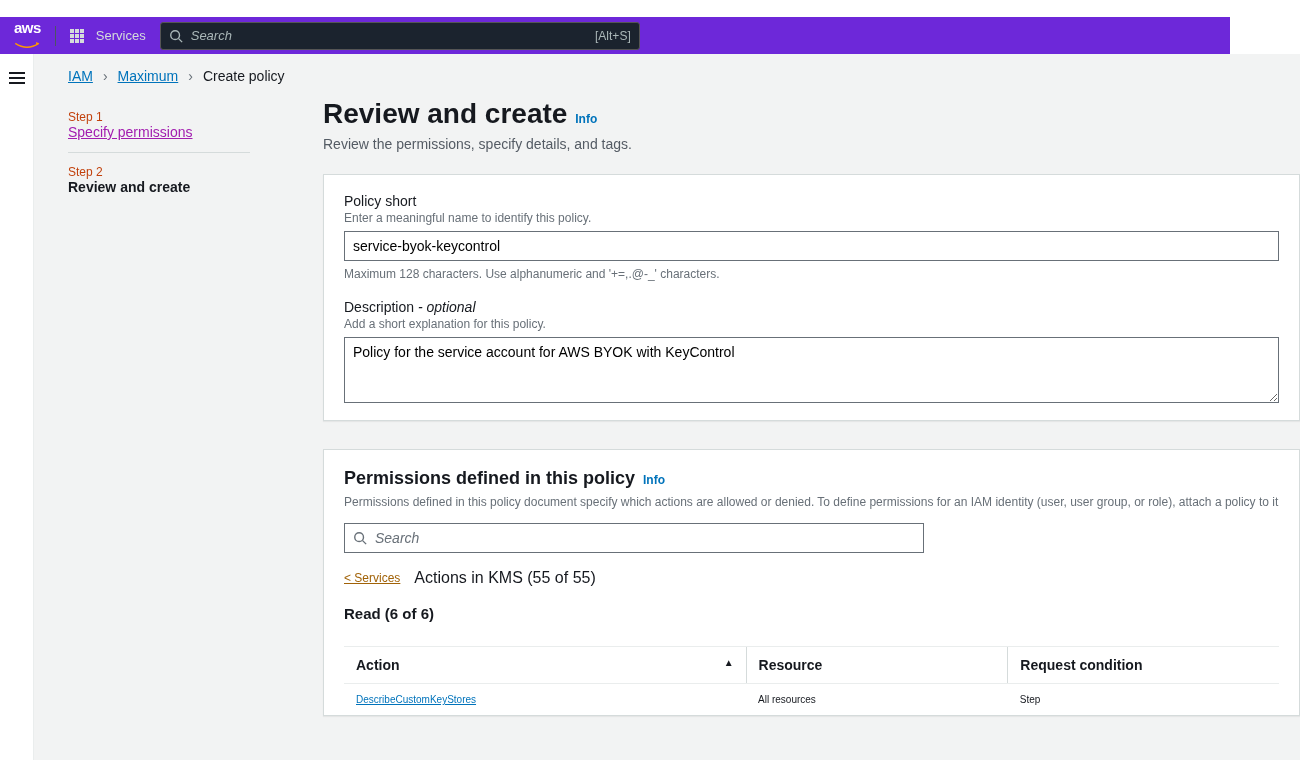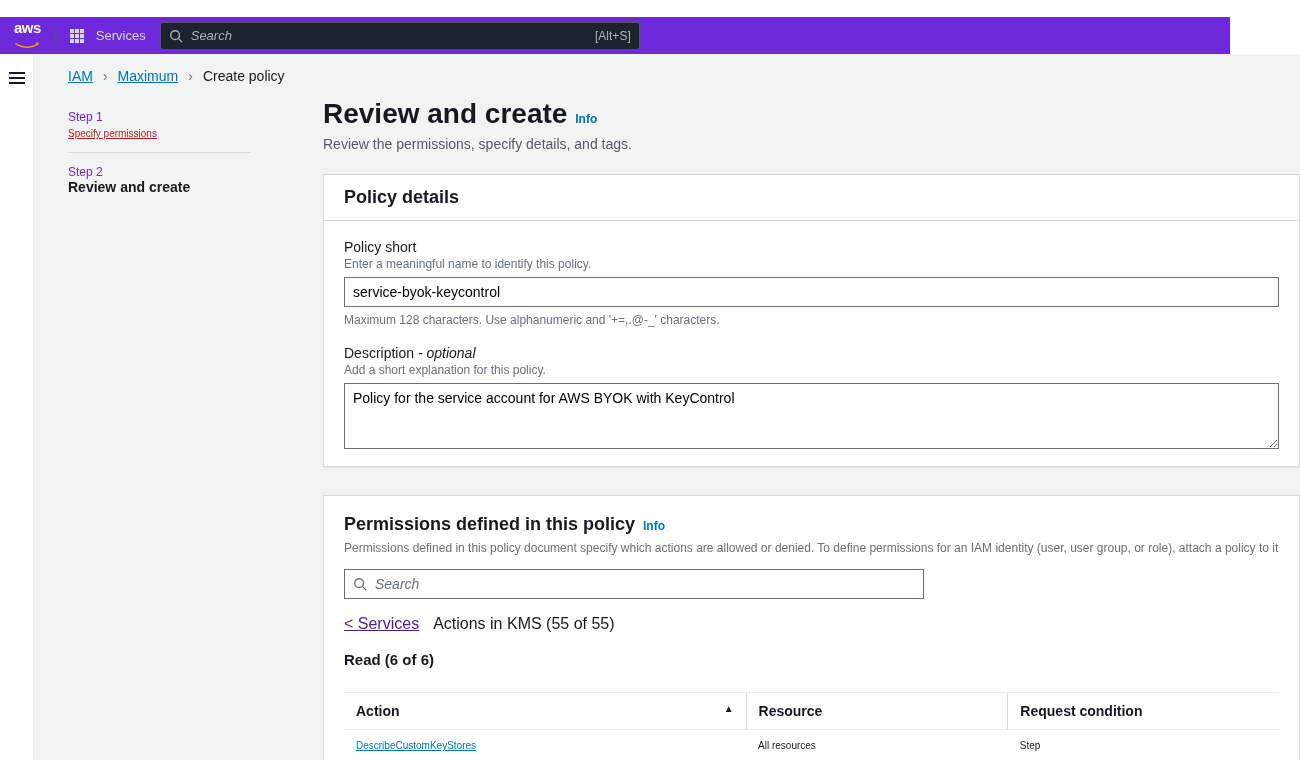--- a/index.html
+++ b/index.html
@@ -33,23 +33,23 @@
   .breadcrumbs { padding: 14px 0 14px 34px; display: flex; align-items: center; gap: 10px; font-size: 14px; }
   .breadcrumbs .crumb-link { text-decoration: underline; color: #0073bb; }
   .breadcrumbs .chev { color: #687078; }
   .breadcrumbs .crumb-current { color: #16191f; }
 
   .cols { display: flex; gap: 40px; padding-left: 34px; }
 
   
   .steps { width: 215px; padding-top: 4px; }
   .step { padding: 8px 0; }
-  .step-label { font-size: 12px; color: #6d28d9; }
+  .step-label { font-size: 12px; color: #c2410c; }
   .step-divider { border: none; border-top: 1px solid #d5dbdb; margin: 4px 0; width: 182px; }
-  .step-link { color: #b91c1c; text-decoration: underline; font-size: 10px; }
+  .step-link { color: #a21caf; text-decoration: underline; font-size: 14px; }
   .step-current { font-weight: 600; font-size: 14px; }
 
   
   .main { flex: 1; padding-right: 0; }
   .page-title { font-size: 28px; font-weight: 700; display: inline; }
   .info-link { font-size: 12px; font-weight: 700; color: #0073bb; margin-left: 4px; vertical-align: middle; }
   .page-desc { color: #545b64; font-size: 14px; margin-top: 6px; margin-bottom: 22px; }
 
   .panel { background: #fff; border: 1px solid #d5dbdb; box-shadow: 0 1px 1px rgba(0,0,0,0.05); margin-bottom: 28px; }
   .panel-header { padding: 12px 20px; border-bottom: 1px solid #d5dbdb; }
@@ -65,21 +65,21 @@
   textarea.text-input { height: 66px; resize: vertical; }
 
   .perm-title { font-size: 18px; font-weight: 700; display: inline; }
   .perm-desc { font-size: 12px; color: #687078; margin-top: 6px; }
 
   .perm-search { margin-top: 14px; width: 580px; border: 1px solid #687078; display: flex; align-items: center; padding: 6px 8px; gap: 8px; background: #fff; }
   .perm-search input { flex: 1; border: none; outline: none; font-size: 14px; font-style: italic; }
   .perm-search input::placeholder { color: #687078; }
 
   .services-line { margin-top: 16px; display: flex; align-items: center; gap: 14px; }
-  .services-back { color: #4c1d95; text-decoration: underline; font-size: 16px; }
+  .services-back { color: #a16207; text-decoration: underline; font-size: 12px; }
   .actions-in { font-size: 16px; }
 
   .group-header { font-weight: 700; font-size: 15px; margin-top: 18px; margin-bottom: 24px; }
 
   .perm-table { width: 100%; border-collapse: collapse; margin-top: 6px; }
   .perm-table th { text-align: left; font-size: 14px; font-weight: 700; padding: 10px 12px; border-top: 1px solid #eaeded; border-bottom: 1px solid #eaeded; }
   .perm-table td { padding: 10px 12px; font-size: 10px; }
   .th-sep { border-left: 1px solid #d5dbdb; }
   .sort-ind { float: right; font-size: 10px; }
   .action-link { text-decoration: underline; color: #0073bb; }
@@ -156,23 +156,20 @@
       </div>
 
       <div class="main">
         <div>
           <h1 class="page-title">Review and create</h1>
           <a href="#" class="info-link">Info</a>
         </div>
         <div class="page-desc">Review the permissions, specify details, and tags.</div>
 
         <div class="panel">
-          <div class="panel-header">
-            <div class="panel-title">Policy details</div>
-          </div>
           <div class="panel-body">
             <div class="field">
               <div class="field-label">Policy short</div>
               <div class="field-help">Enter a meaningful name to identify this policy.</div>
               <input class="text-input" value="service-byok-keycontrol" style="">
               <div class="field-constraint">Maximum 128 characters. Use alphanumeric and '+=,.@-_' characters.</div>
             </div>
             <div class="field" style="margin-bottom:0">
               <div class="field-label">
                 <span>Description</span><span class="optional"> - optional</span>

